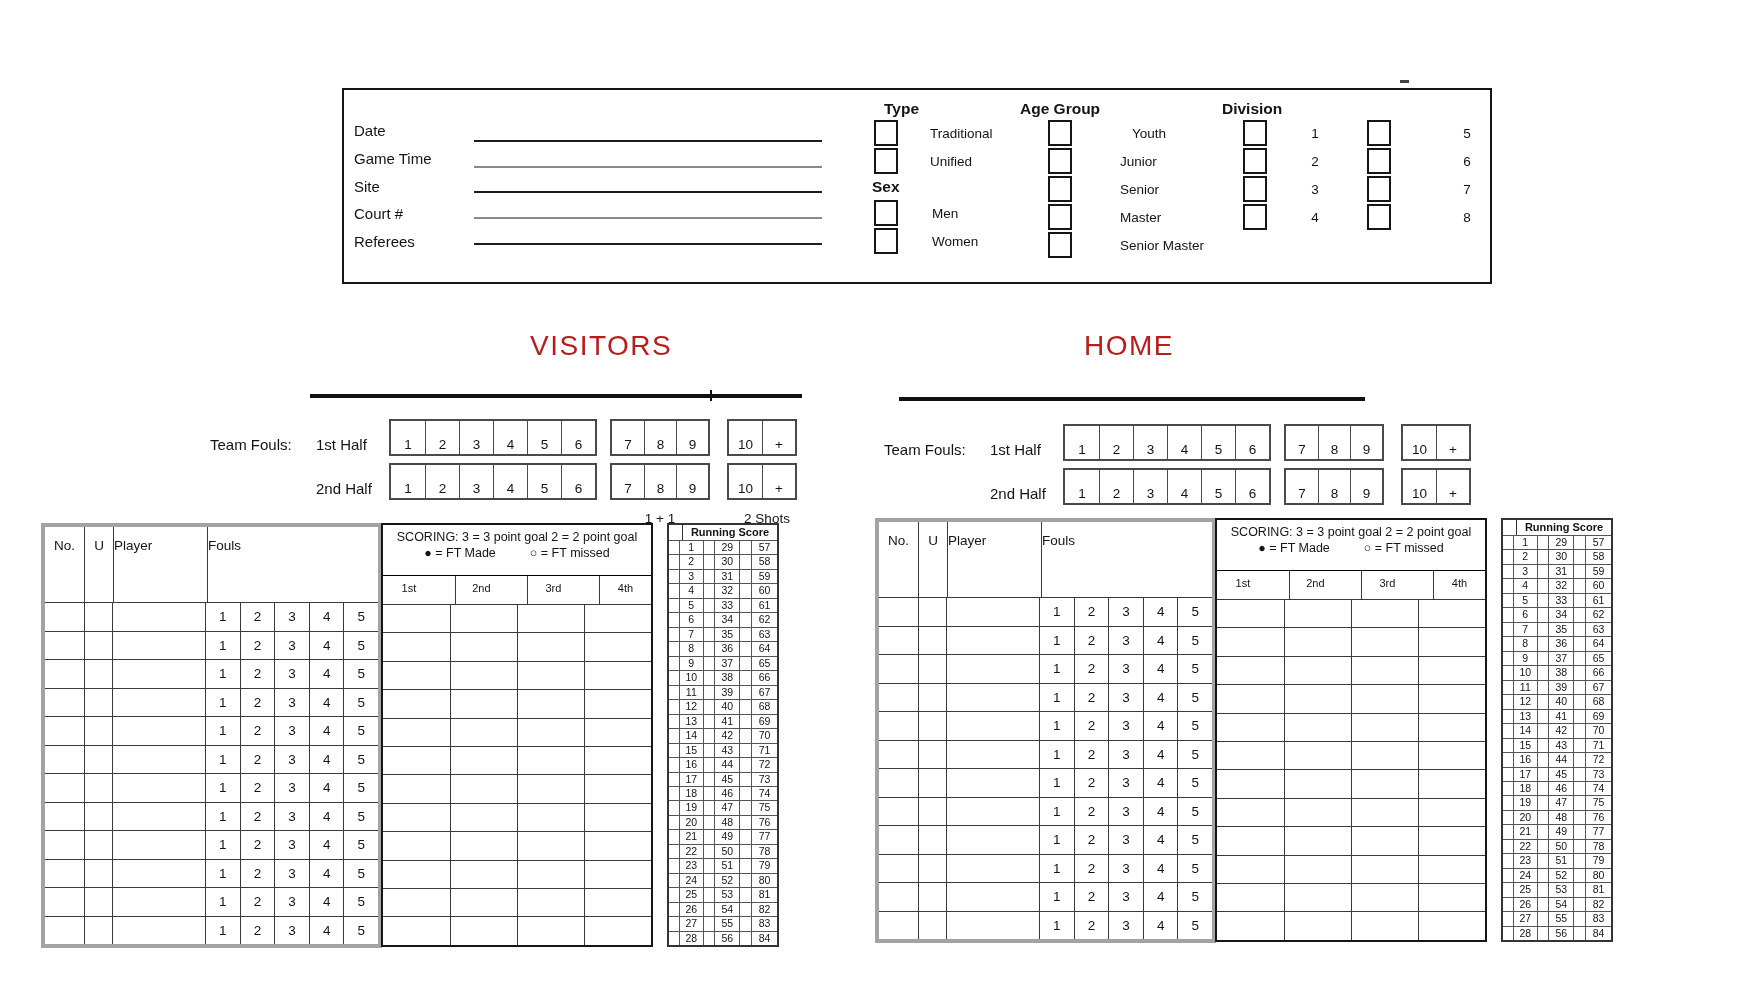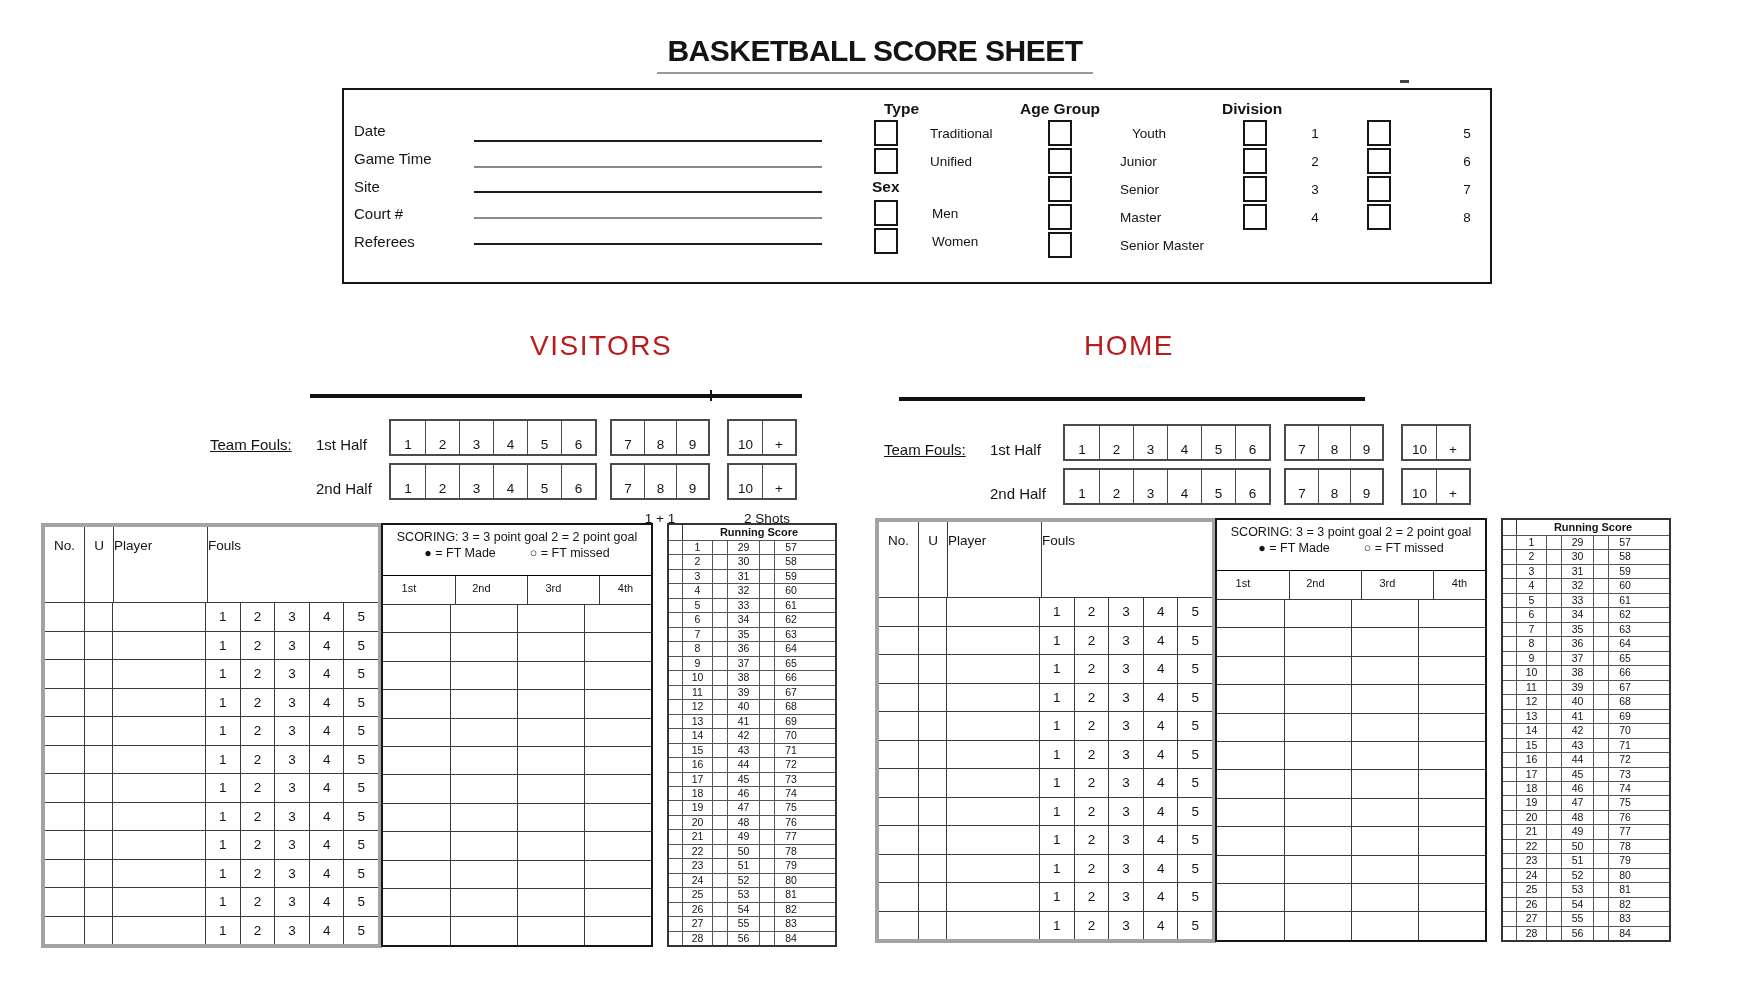--- a/index.html
+++ b/index.html
@@ -33,21 +33,21 @@
   .team-line{position:absolute;height:4px;background:#111;}
   .visitors .team-line{left:280px;top:64px;width:492px;}
   .home .team-line{left:27px;top:67px;width:466px;}
   .line-tick{position:absolute;left:400px;top:-4px;width:2px;height:11px;background:#111;}
 
   
   .fouls-block{position:absolute;}
   .visitors .fouls-block{left:180px;top:93px;}
   .home .fouls-block{left:12px;top:98px;}
   .fouls-row{display:flex;align-items:flex-end;height:33px;margin-bottom:11px;}
-  .fouls-caption{width:106px;font-size:15px;padding-bottom:3px;box-sizing:border-box;text-decoration:underline;}
+  .fouls-caption{width:106px;font-size:15px;padding-bottom:3px;box-sizing:border-box;}
   .half-label{width:73px;font-size:15px;padding-bottom:3px;box-sizing:border-box;}
   .fouls-group{display:flex;border:2px solid #4a4a4a;height:33px;box-sizing:content-box;background:#fff;}
   .fouls-group.g2{margin-left:13px;}
   .fouls-group.g3{margin-left:17px;}
   .fouls-cell{width:34px;display:flex;align-items:flex-end;justify-content:center;
               font-size:13.5px;border-left:1px solid #4a4a4a;box-sizing:border-box;padding-bottom:2px;}
   .fouls-cell:first-child{border-left:none;}
   .g2 .fouls-cell{width:32px;}
   .g3 .fouls-cell{width:33px;}
   .bonus-row{display:flex;margin-top:3px;font-size:13.5px;}
@@ -76,37 +76,34 @@
   .scoring-table{width:272px;border:2px solid #161616;box-sizing:border-box;margin-left:-1px;background:#fff;}
   .scoring-head{height:50px;text-align:center;font-size:12.5px;padding-top:5px;box-sizing:border-box;}
   .scoring-line2{margin-top:2px;display:flex;justify-content:center;gap:34px;}
   .period-row{display:flex;height:28px;border-top:1px solid #000000;font-size:11px;gap:20px;}
   .pc{width:67px;border-left:1px solid #3a3a3a;text-align:center;padding-top:6px;box-sizing:border-box;}
   .pc:first-child{border-left:none;}
   .score-row{display:flex;height:27.4px;border-top:1px solid #3a3a3a;}
   .sc{width:67px;border-left:1px solid #3a3a3a;box-sizing:border-box;}
   .sc:first-child{border-left:none;}
 
-  .running-table{width:170px;border:2px solid #333;box-sizing:border-box;margin-left:14px;background:#fff;}
+  .running-table{width:112px;border:2px solid #333;box-sizing:border-box;margin-left:14px;background:#fff;}
   .running-head{height:15px;margin-left:13px;border-left:1px solid #333;font-weight:700;
                 font-size:11px;text-align:center;line-height:14px;box-sizing:border-box;white-space:nowrap;}
   .running-row{display:flex;height:13.48px;border-top:1px solid #555;}
   .run-c{box-sizing:border-box;border-left:1px solid #555;font-size:10.5px;text-align:center;line-height:12.5px;}
   .run-c:first-child{border-left:none;}
   .run-c.b1{width:13px;} .run-c.n1{width:30px;} .run-c.b2{width:15px;}
   .run-c.n2{width:32px;} .run-c.b3{width:15px;} .run-c.n3{width:33px;}
 </style>
 </head>
 <body>
 
 <div class="sheet">
 
-  <div class="sheet-title">
-    <span>BASKETBALL SCORE SHEET</span>
-  </div>
   <div class="stray-dash"></div>
 
   <div class="form-box">
     <span class="field-label" style="left:10px;top:32px">Date</span>
     <span class="field-label" style="left:10px;top:60px">Game Time</span>
     <span class="field-label" style="left:10px;top:88px">Site</span>
     <span class="field-label" style="left:10px;top:115px">Court #</span>
     <span class="field-label" style="left:10px;top:143px">Referees</span>
 
     <div class="field-line" style="top:50px"></div>

